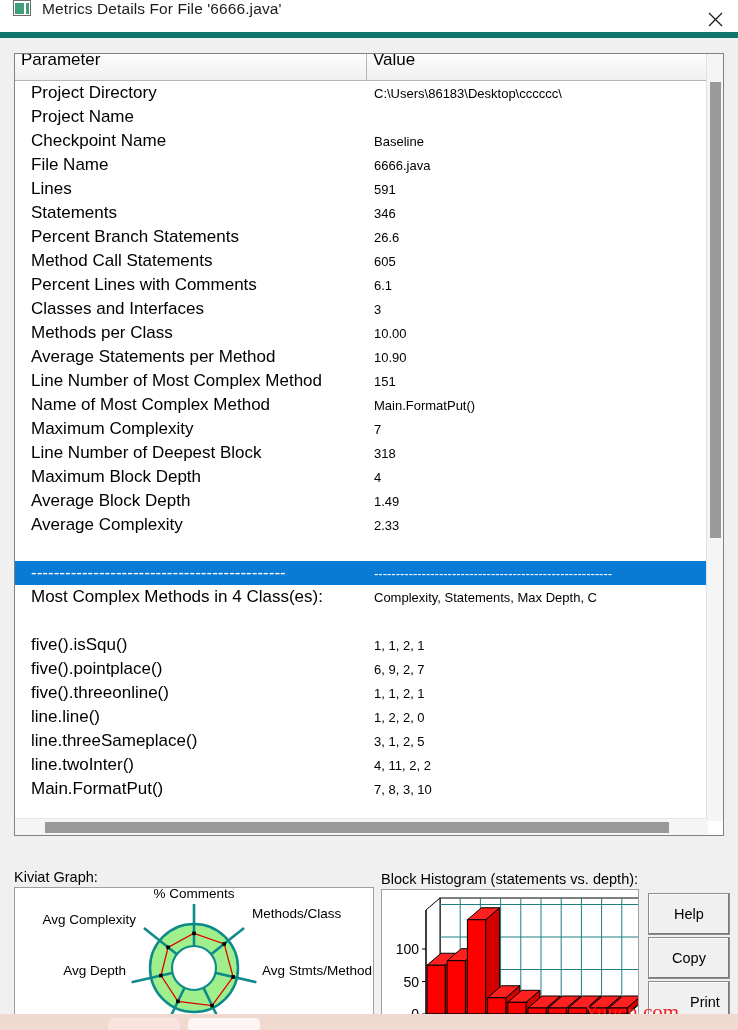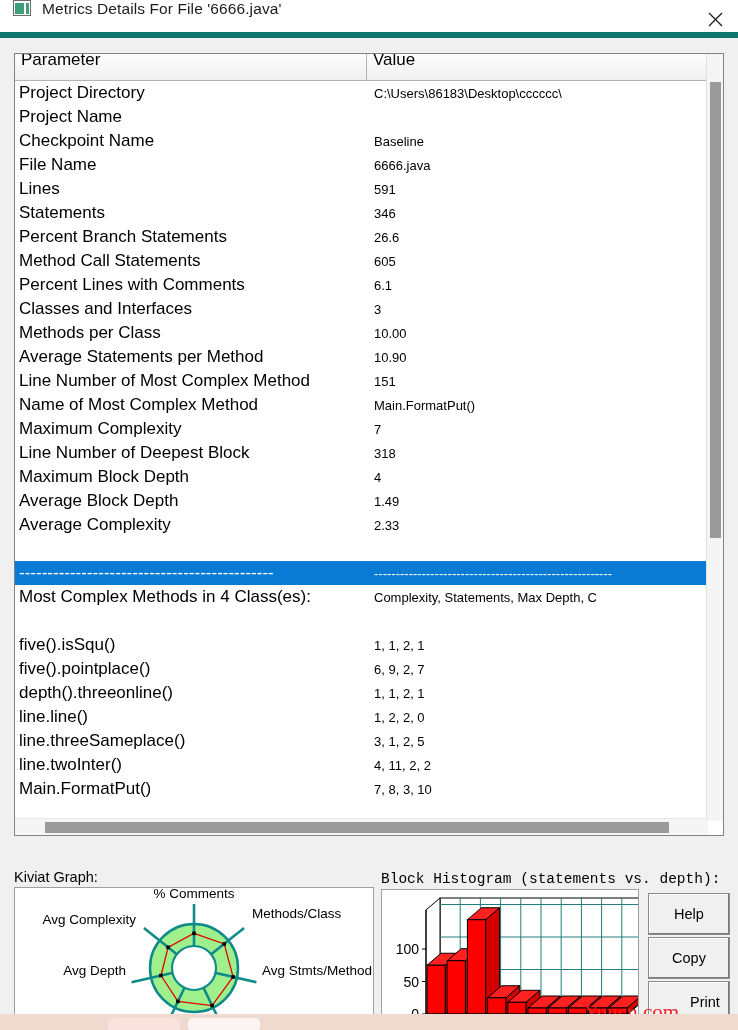--- a/index.html
+++ b/index.html
@@ -93,21 +93,21 @@
     background: #fff;
     overflow: hidden;
   }
   .row {
     display: flex;
     height: 24px;
     align-items: center;
     white-space: nowrap;
   }
   .row .c-param {
-    width: 358px; padding-left: 4px;
+    width: 358px; padding-left: 16px;
     font-size: 17px; color: #000;
     overflow: hidden; white-space: nowrap;
   }
   .row .c-value {
     flex: 1; padding-left: 1px;
     font-size: 13px; color: #000;
     overflow: hidden; white-space: nowrap;
   }
   .row.sep {
     background: #0a7bd5;
@@ -147,21 +147,21 @@
     white-space: nowrap;
   }
   .groupbox {
     position: absolute;
     background: #ffffff;
     border: 1px solid #a0a0a0;
     overflow: hidden;
   }
   #kiviat-label { left: 14px; top: 831px; }
   #kiviat-box  { left: 14px; top: 849px; width: 360px; height: 163px; }
-  #hist-label  { left: 381px; top: 833px; font-family: Liberation Mono, monospace; }
+  #hist-label  { left: 381px; top: 833px; }
   #hist-box    { left: 381px; top: 851px; width: 258px; height: 161px; }
 
   
   .btn {
     position: absolute;
     width: 82px; height: 42px;
     background: #f0f0f0;
     border: 1px solid #8c8c8c;
     box-shadow: inset -1px -1px 0 #7a7a7a, inset 1px 1px 0 #ffffff;
     font-size: 14.5px; color: #000;
@@ -324,21 +324,21 @@
           </div>
           <div class="row">
             <div class="c-param">five().isSqu()</div>
             <div class="c-value">1, 1, 2, 1</div>
           </div>
           <div class="row">
             <div class="c-param">five().pointplace()</div>
             <div class="c-value">6, 9, 2, 7</div>
           </div>
           <div class="row">
-            <div class="c-param">depth().threeonline()</div>
+            <div class="c-param">five().threeonline()</div>
             <div class="c-value">1, 1, 2, 1</div>
           </div>
           <div class="row">
             <div class="c-param">line.line()</div>
             <div class="c-value">1, 2, 2, 0</div>
           </div>
           <div class="row">
             <div class="c-param">line.threeSameplace()</div>
             <div class="c-value">3, 1, 2, 5</div>
           </div>

